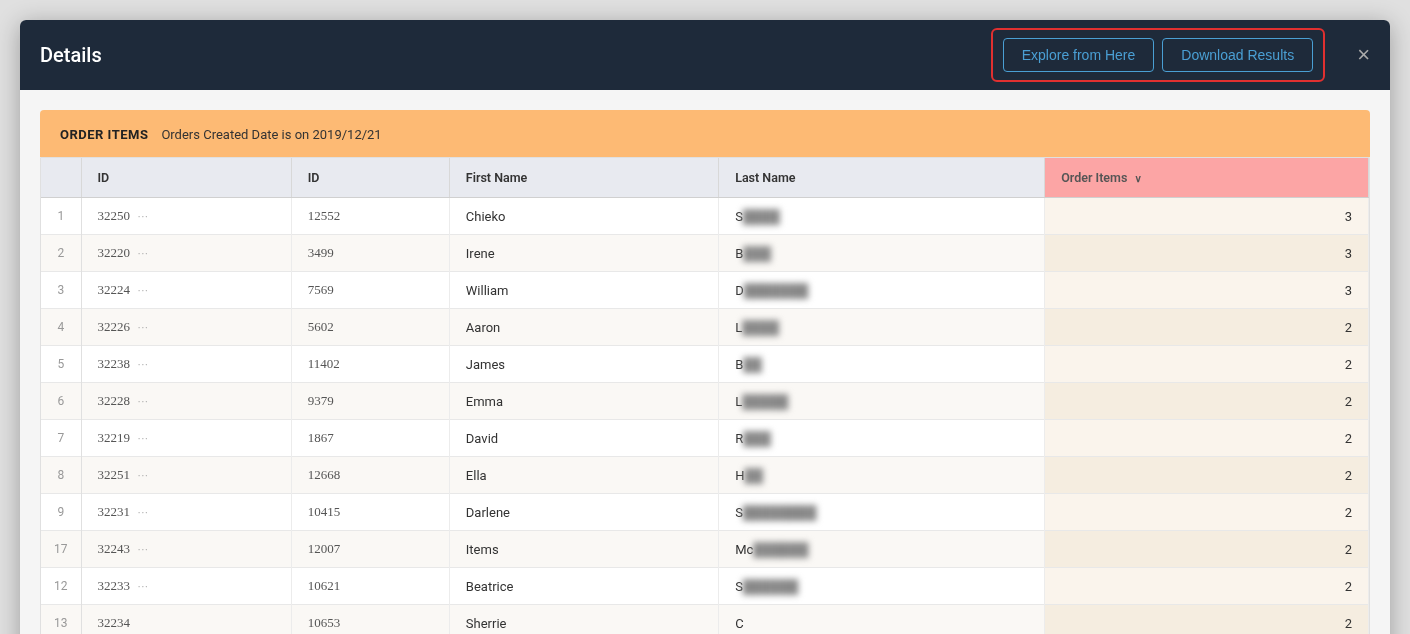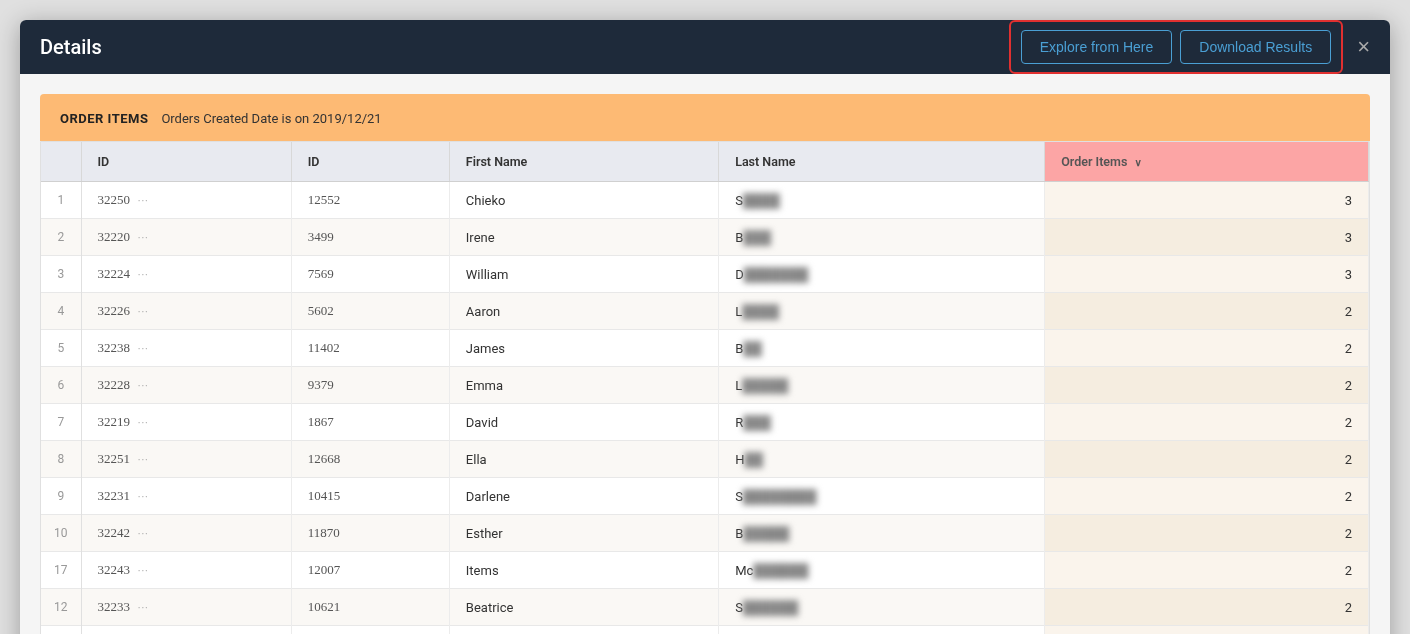--- a/index.html
+++ b/index.html
@@ -20,21 +20,21 @@
       overflow: hidden;
       box-shadow: 0 4px 24px rgba(0,0,0,0.3);
     }
 
     .modal-header {
       background: #1e2a3a;
       display: flex;
       align-items: center;
       justify-content: space-between;
       padding: 0 20px;
-      height: 54px;
+      height: 70px;
     }
 
     .modal-title {
       color: #ffffff;
       font-size: 20px;
       font-weight: 500;
     }
 
     .header-actions {
       display: flex;
@@ -198,21 +198,21 @@
       font-size: 10px;
     }
   </style>
 </head>
 <body>
 
 <div class="modal">
 
   <div class="modal-header">
     <span class="modal-title">Details</span>
-    <div style="display:flex;align-items:center;gap:2px;">
+    <div style="display:flex;align-items:center;gap:20px;">
       <div class="header-actions">
         <button class="btn-header">Explore from Here</button>
         <button class="btn-header">Download Results</button>
       </div>
       <button class="close-btn">×</button>
     </div>
   </div>
 
   <div class="modal-body">
     <div class="section-header">
@@ -302,28 +302,20 @@
             </tr>
             <tr>
               <td class="row-num">9</td>
               <td class="id-cell">32231 <span class="ellipsis">···</span></td>
               <td class="id-cell">10415</td>
               <td>Darlene</td>
               <td>S<span class="blurred">████████</span></td>
               <td class="num-right">2</td>
             </tr>
             <tr>
-              <td class="row-num">10</td>
-              <td class="id-cell">32242 <span class="ellipsis">···</span></td>
-              <td class="id-cell">11870</td>
-              <td>Esther</td>
-              <td>B<span class="blurred">█████</span></td>
-              <td class="num-right">2</td>
-            </tr>
-            <tr>
               <td class="row-num">17</td>
               <td class="id-cell">32243 <span class="ellipsis">···</span></td>
               <td class="id-cell">12007</td>
               <td>Items</td>
               <td>Mc<span class="blurred">██████</span></td>
               <td class="num-right">2</td>
             </tr>
             <tr>
               <td class="row-num">12</td>
               <td class="id-cell">32233 <span class="ellipsis">···</span></td>

